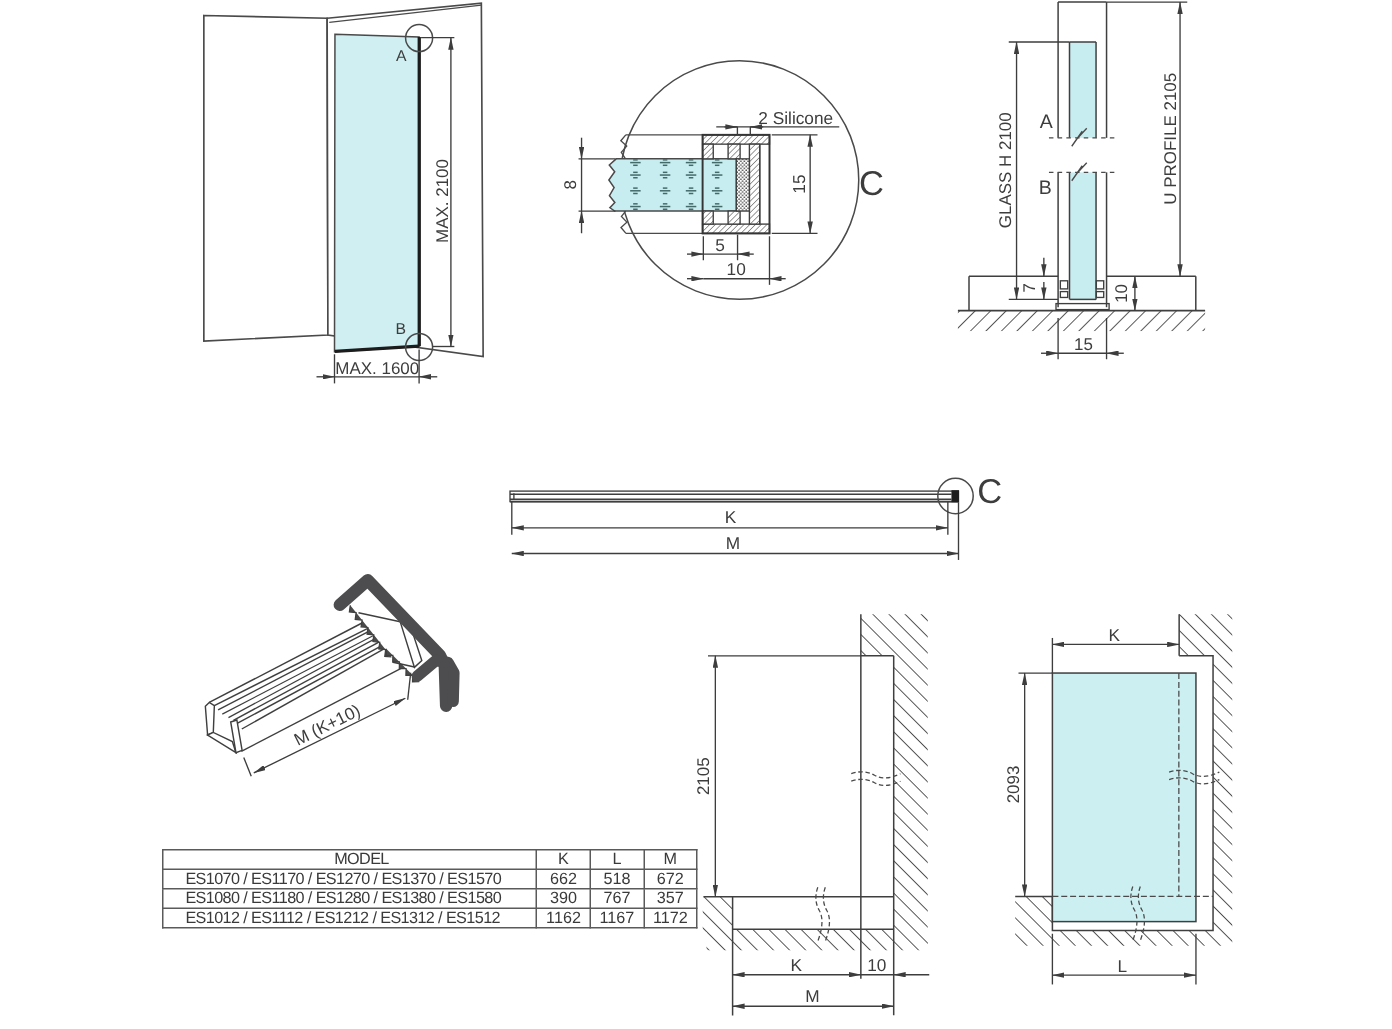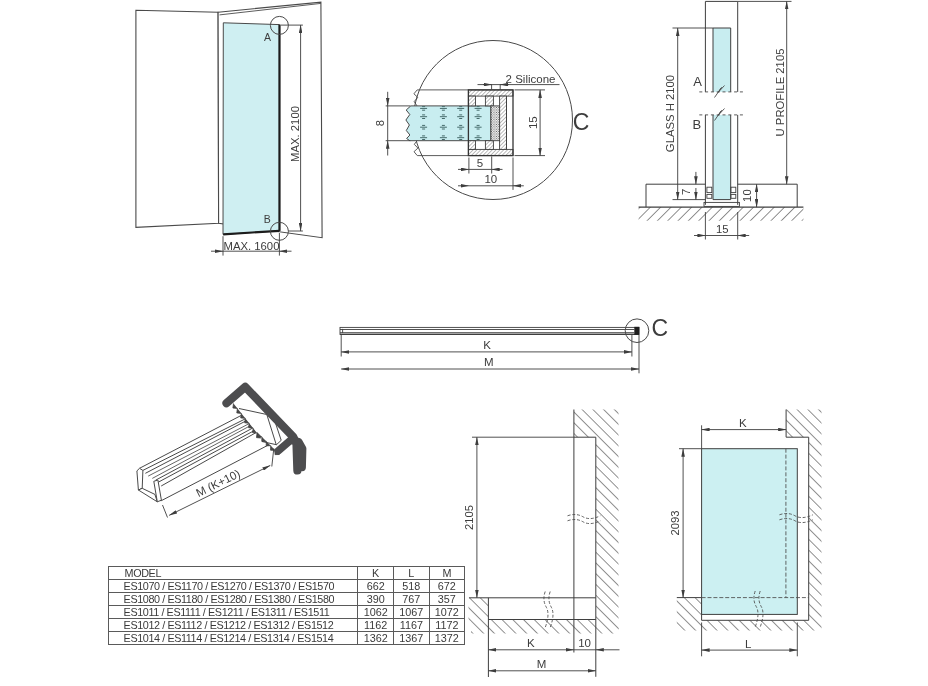--- a/index.html
+++ b/index.html
@@ -416,21 +416,21 @@
 </g>
 <text x="748.2" y="647.7" font-size="11.5" text-anchor="middle" stroke="none" fill="#3d3d3d">L</text>
 
 </g>
 </svg>
 
 <table id="spectable">
 
   <tbody>
         <tr>
-          <td class="m" style="padding-left:16px">MODEL</td>
+          <td class="m" style="text-align:center;padding-left:16px">MODEL</td>
           <td class="n">K</td>
           <td class="n">L</td>
           <td class="n">M</td>
         </tr>
 
   <tr>
           <td class="m">ES1070 / ES1170 / ES1270 / ES1370 / ES1570</td>
           <td class="n">662</td>
           <td class="n">518</td>
           <td class="n">672</td>
@@ -438,36 +438,24 @@
 
   <tr>
           <td class="m">ES1080 / ES1180 / ES1280 / ES1380 / ES1580</td>
           <td class="n">390</td>
           <td class="n">767</td>
           <td class="n">357</td>
         </tr>
 
 
 
-  <tr>
-          <td class="m">ES1011 / ES1111 / ES1211 / ES1311 / ES1511</td>
-          <td class="n">1062</td>
-          <td class="n">1067</td>
-          <td class="n">1072</td>
-        </tr>
 
   <tr>
           <td class="m">ES1012 / ES1112 / ES1212 / ES1312 / ES1512</td>
           <td class="n">1162</td>
           <td class="n">1167</td>
           <td class="n">1172</td>
         </tr>
 
 
-  <tr>
-          <td class="m">ES1014 / ES1114 / ES1214 / ES1314 / ES1514</td>
-          <td class="n">1362</td>
-          <td class="n">1367</td>
-          <td class="n">1372</td>
-        </tr>
 </tbody>
     </table>
 </div>
 
 </body></html>

